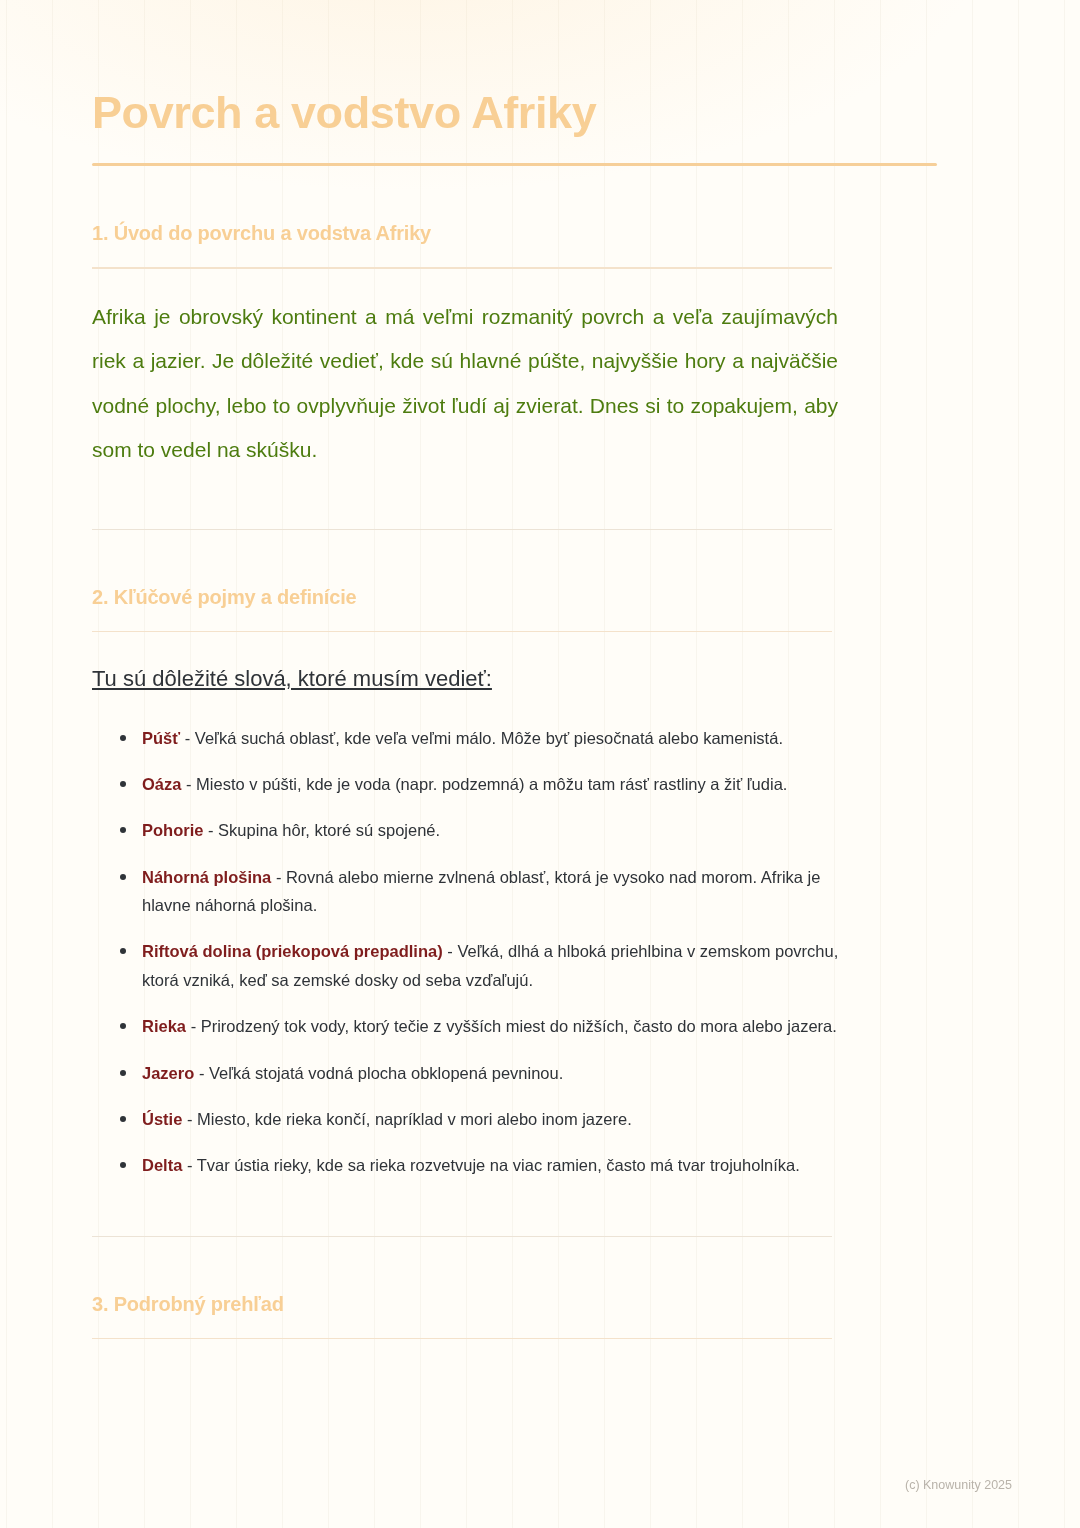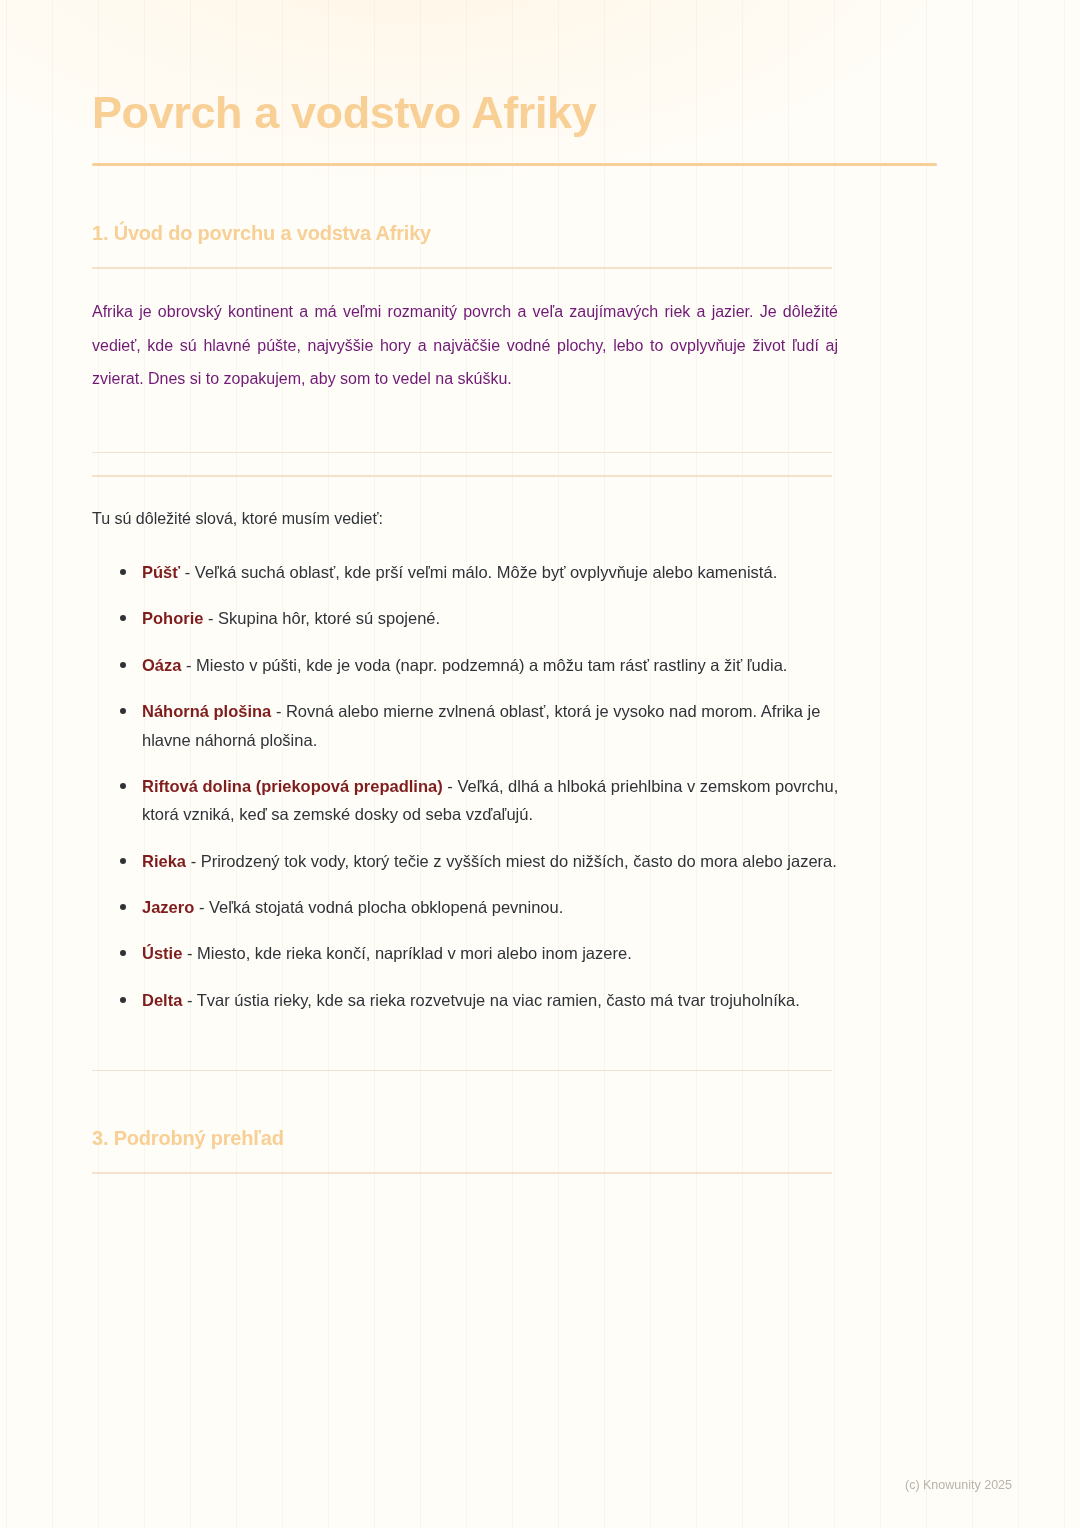--- a/index.html
+++ b/index.html
@@ -81,32 +81,33 @@
 
   .section-rule {
     margin-top: 22px;
     height: 1.5px;
     background: #f4e2cb;
     width: 740px;
   }
 
   p.body-text {
     margin: 26px 0 0 0;
-    font-size: 16px;
+    font-size: 21px;
     line-height: 2.12;
-    color: #701a75;
+    color: #4d7c0f;
     text-align: justify;
     width: 746px;
   }
 
   p.lead-text {
     margin: 28px 0 0 0;
-    font-size: 16px;
+    font-size: 22px;
     line-height: 1.7;
     color: #2f3338;
+    text-decoration: underline;
   }
 
   .divider {
     margin: 56px 0 0 0;
     height: 1px;
     background: #ece3d6;
     width: 740px;
   }
 
   ul.term-list {
@@ -155,37 +156,38 @@
 
     <h1 class="doc-title">Povrch a vodstvo Afriky</h1>
     <div class="title-rule"></div>
 
     <h2 class="section-title">1. Úvod do povrchu a vodstva Afriky</h2>
     <div class="section-rule"></div>
     <p class="body-text">Afrika je obrovský kontinent a má veľmi rozmanitý povrch a veľa zaujímavých riek a jazier. Je dôležité vedieť, kde sú hlavné púšte, najvyššie hory a najväčšie vodné plochy, lebo to ovplyvňuje život ľudí aj zvierat. Dnes si to zopakujem, aby som to vedel na skúšku.</p>
 
     <div class="divider"></div>
 
+    <h2 class="section-title">2. Kľúčové pojmy a definície</h2>
     <div class="section-rule"></div>
     <p class="lead-text">Tu sú dôležité slová, ktoré musím vedieť:</p>
 
     <ul class="term-list">
       <li>
         <span class="term">Púšť</span>
-        <span>- Veľká suchá oblasť, kde prší veľmi málo. Môže byť ovplyvňuje alebo kamenistá.</span>
+        <span>- Veľká suchá oblasť, kde veľa veľmi málo. Môže byť piesočnatá alebo kamenistá.</span>
+      </li>
+      <li>
+        <span class="term">Oáza</span>
+        <span>- Miesto v púšti, kde je voda (napr. podzemná) a môžu tam rásť rastliny a žiť ľudia.</span>
       </li>
       <li>
         <span class="term">Pohorie</span>
         <span>- Skupina hôr, ktoré sú spojené.</span>
       </li>
       <li>
-        <span class="term">Oáza</span>
-        <span>- Miesto v púšti, kde je voda (napr. podzemná) a môžu tam rásť rastliny a žiť ľudia.</span>
-      </li>
-      <li>
         <span class="term">Náhorná plošina</span>
         <span>- Rovná alebo mierne zvlnená oblasť, ktorá je vysoko nad morom. Afrika je hlavne náhorná plošina.</span>
       </li>
       <li>
         <span class="term">Riftová dolina (priekopová prepadlina)</span>
         <span>- Veľká, dlhá a hlboká priehlbina v zemskom povrchu, ktorá vzniká, keď sa zemské dosky od seba vzďaľujú.</span>
       </li>
       <li>
         <span class="term">Rieka</span>
         <span>- Prirodzený tok vody, ktorý tečie z vyšších miest do nižších, často do mora alebo jazera.</span>

